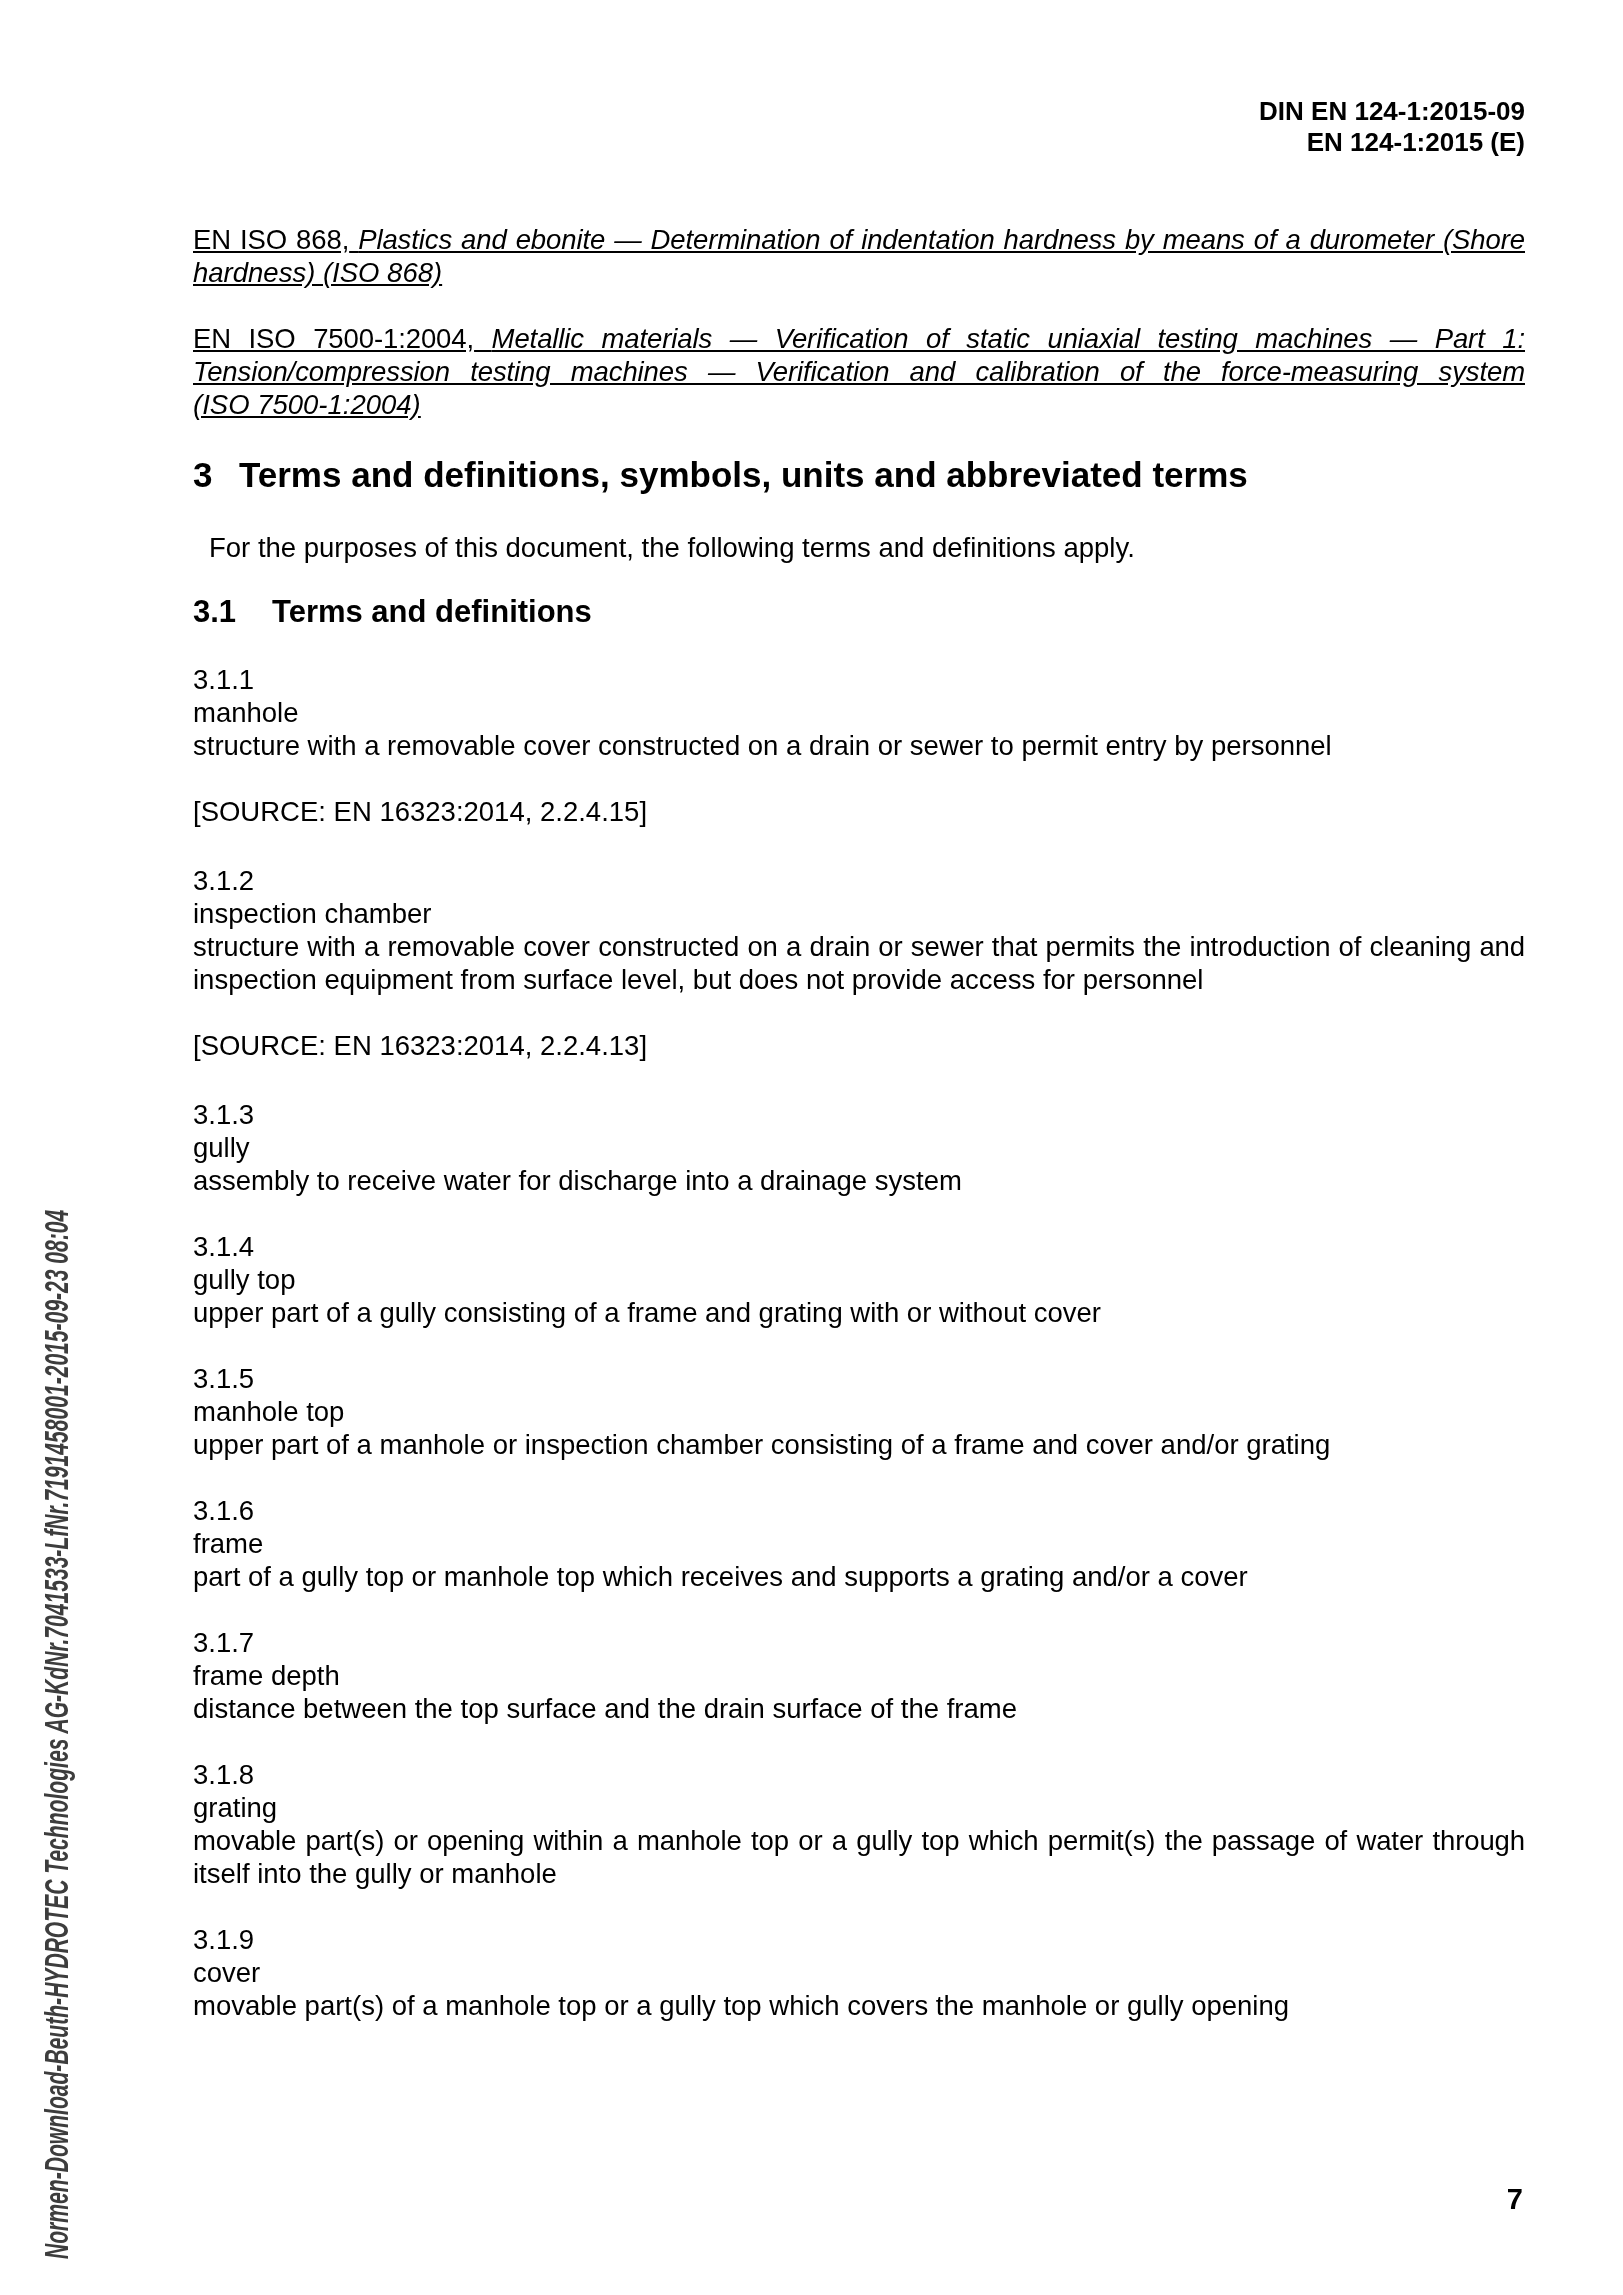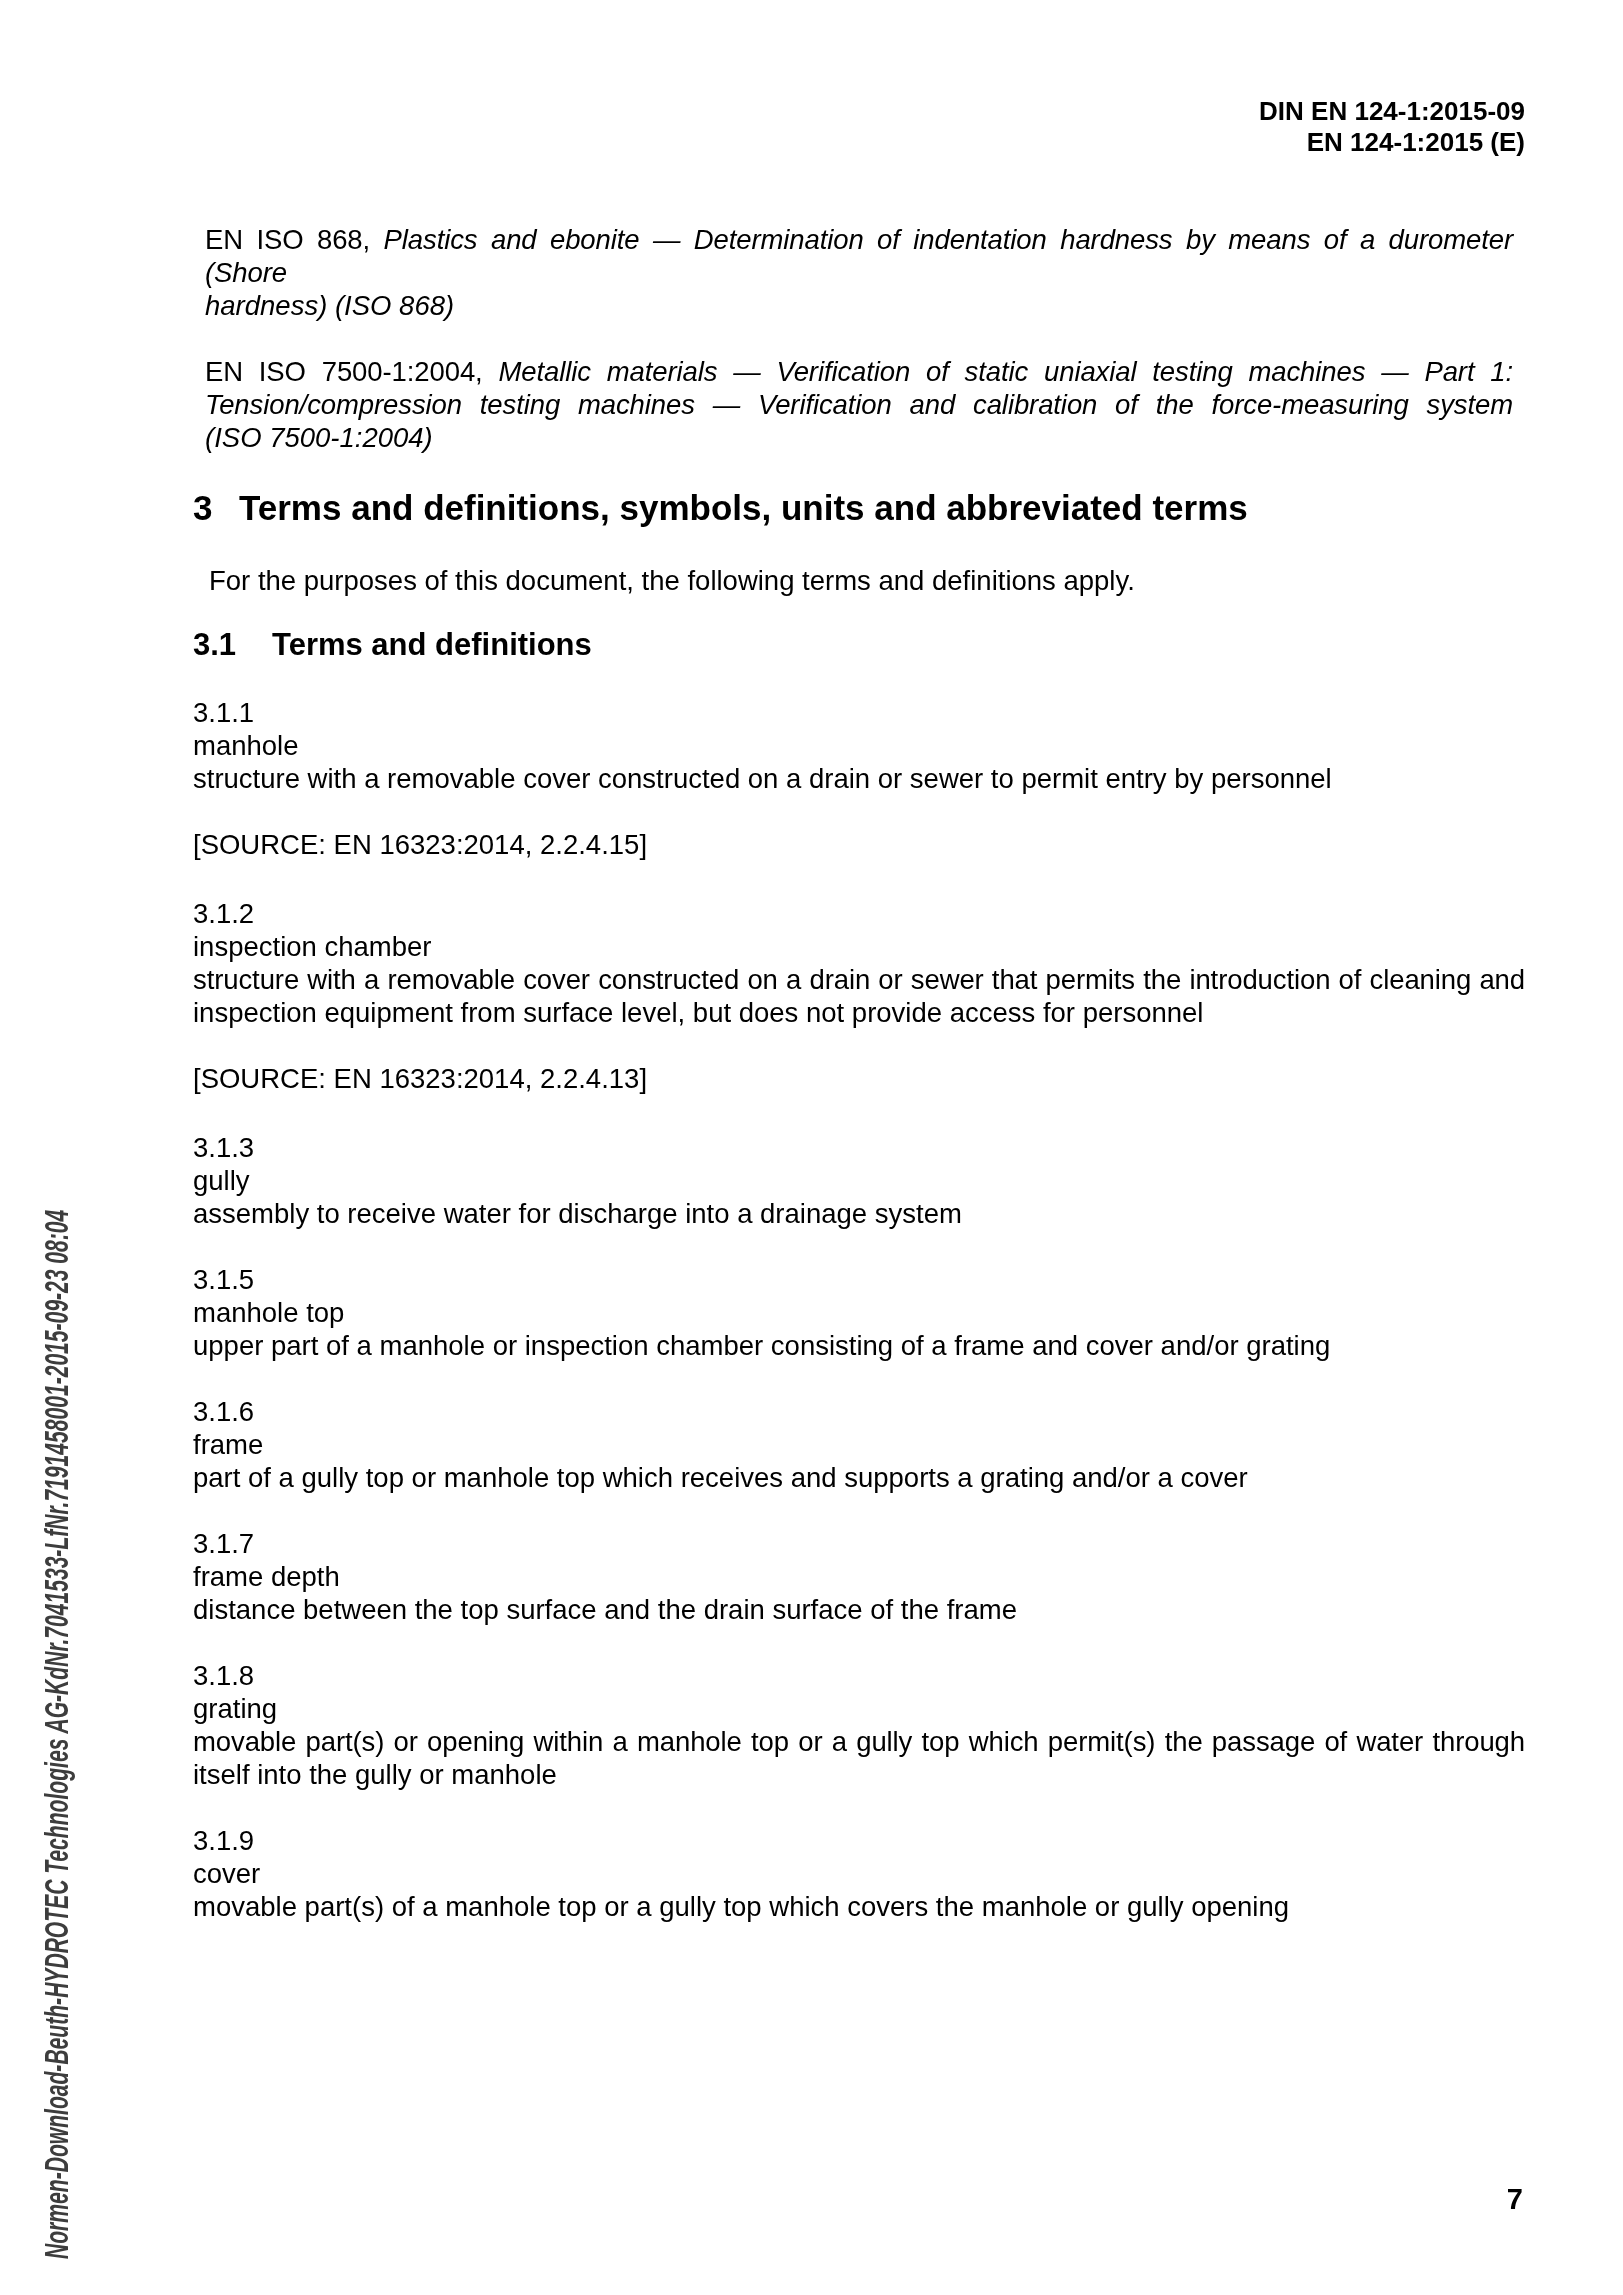--- a/index.html
+++ b/index.html
@@ -19,21 +19,21 @@
     width: 1332px;
     font-size: 27.5px;
     line-height: 33px;
   }
   .doc-header {
     text-align: right;
     font-weight: bold;
     font-size: 26px;
     line-height: 31px;
   }
-  .ref { margin: 12px; }
+  .ref { margin: 0; text-decoration: underline; }
   .ref-1 { margin-top: 65px; }
   .ref-2 { margin-top: 33px; }
   .it { font-style: italic; }
   .jline {
     display: block;
     text-align: justify;
     text-align-last: justify;
     letter-spacing: -0.1px;
   }
   .lline { display: block; text-align: left; }
@@ -123,20 +123,25 @@
         </div>
     </div>
     <p class="source">[SOURCE: EN 16323:2014, 2.2.4.13]</p>
 
     <div class="term after-source">
       <div class="term-number">3.1.3</div>
       <div class="term-name">gully</div>
       <div class="term-def">assembly to receive water for discharge into a drainage system</div>
     </div>
 
+    <div class="term">
+      <div class="term-number">3.1.4</div>
+      <div class="term-name">gully top</div>
+      <div class="term-def">upper part of a gully consisting of a frame and grating with or without cover</div>
+    </div>
 
     <div class="term">
       <div class="term-number">3.1.5</div>
       <div class="term-name">manhole top</div>
       <div class="term-def">upper part of a manhole or inspection chamber consisting of a frame and cover and/or grating</div>
     </div>
 
     <div class="term">
       <div class="term-number">3.1.6</div>
       <div class="term-name">frame</div>

